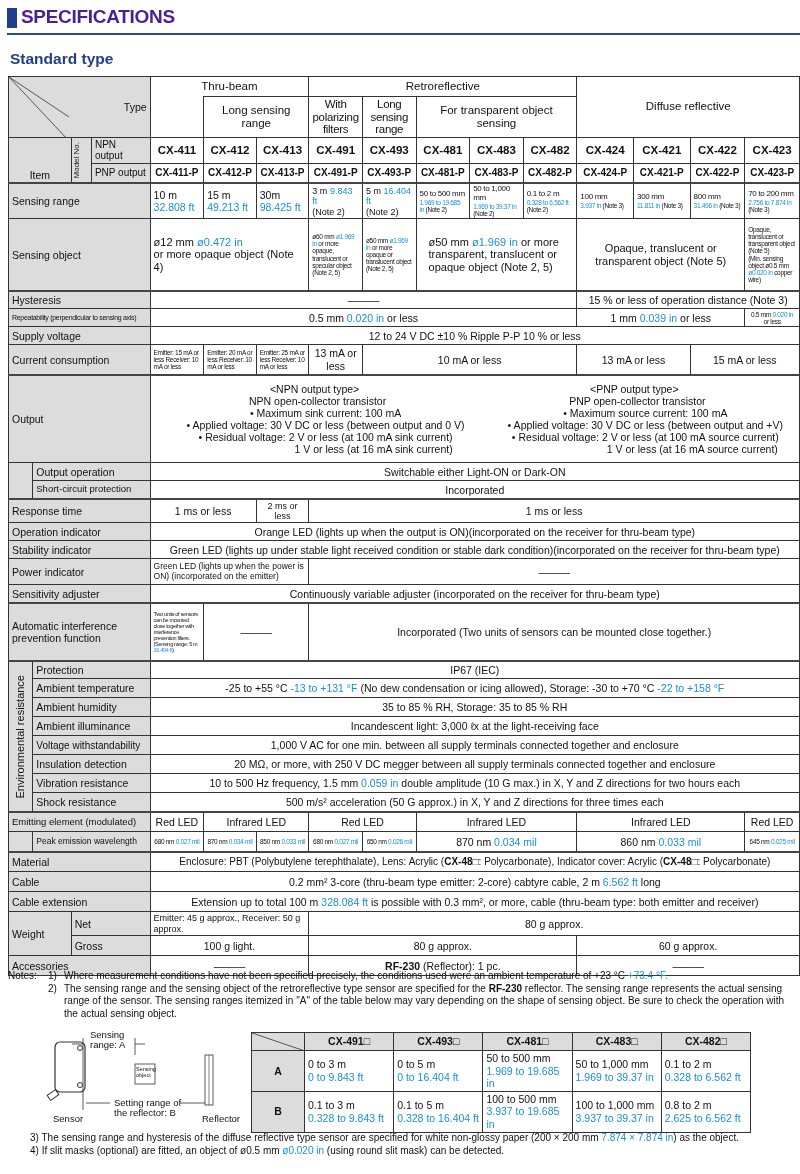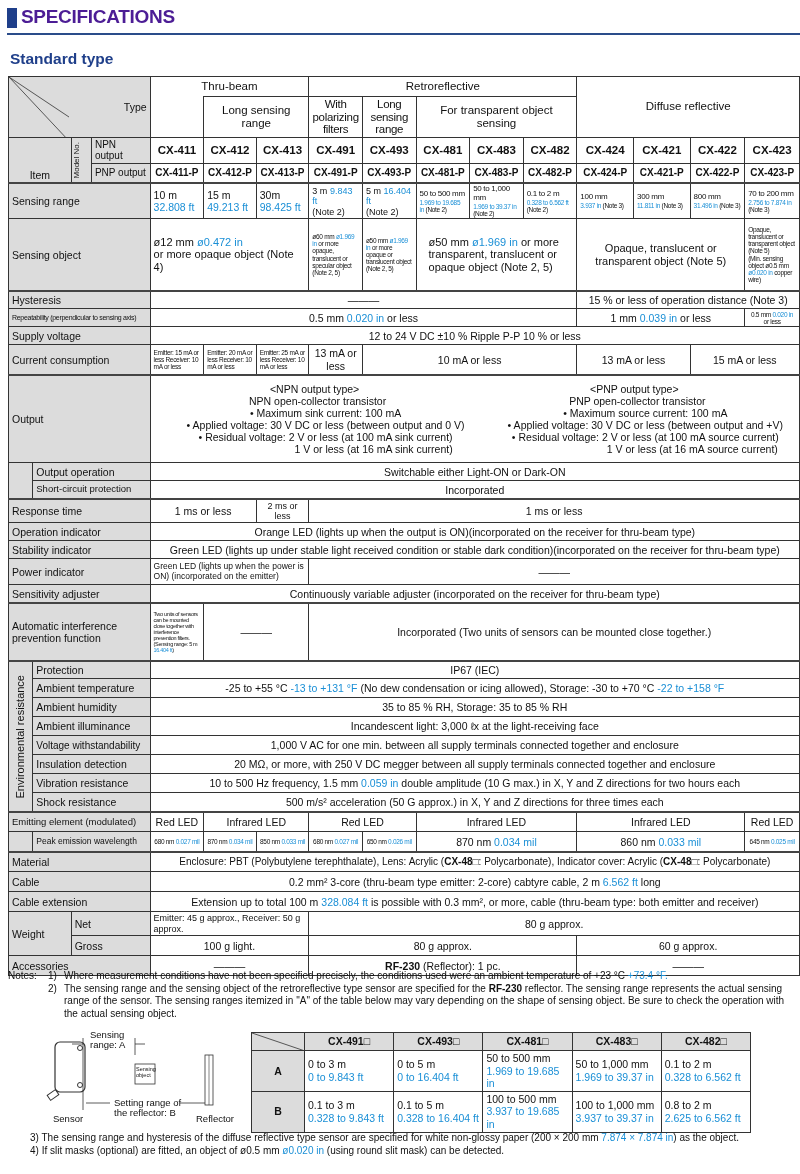--- a/index.html
+++ b/index.html
@@ -346,21 +346,21 @@
     <rect x="125" y="34" width="20" height="20" fill="none" stroke="#333" stroke-width="0.8"></rect>
     <rect x="195" y="25" width="8" height="50" fill="none" stroke="#333" stroke-width="0.8"></rect>
     <line x1="199" y1="25" x2="199" y2="75" stroke="#333" stroke-width="0.6"></line>
     <line x1="76" y1="73" x2="100" y2="73" stroke="#333" stroke-width="0.8"></line>
     <line x1="170" y1="73" x2="195" y2="73" stroke="#333" stroke-width="0.8"></line>
   </svg>
   <div style="position:absolute;left:80px;top:0;width:50px;line-height:1.1">Sensing range: A</div>
   <div style="position:absolute;left:126px;top:36px;width:20px;font-size:5.5px;line-height:1.1">Sensing object</div>
   <div style="position:absolute;left:104px;top:68px;width:72px;line-height:1.1">Setting range of the reflector: B</div>
   <div style="position:absolute;left:43px;top:83px">Sensor</div>
-  <div style="position:absolute;left:186px;top:83px">Reflector</div>
+  <div style="position:absolute;left:192px;top:83px">Reflector</div>
 </div>
 
 <table class="ab">
   <colgroup>
       <col style="width:53px">
       <col>
       <col>
       <col>
       <col>
       <col>

